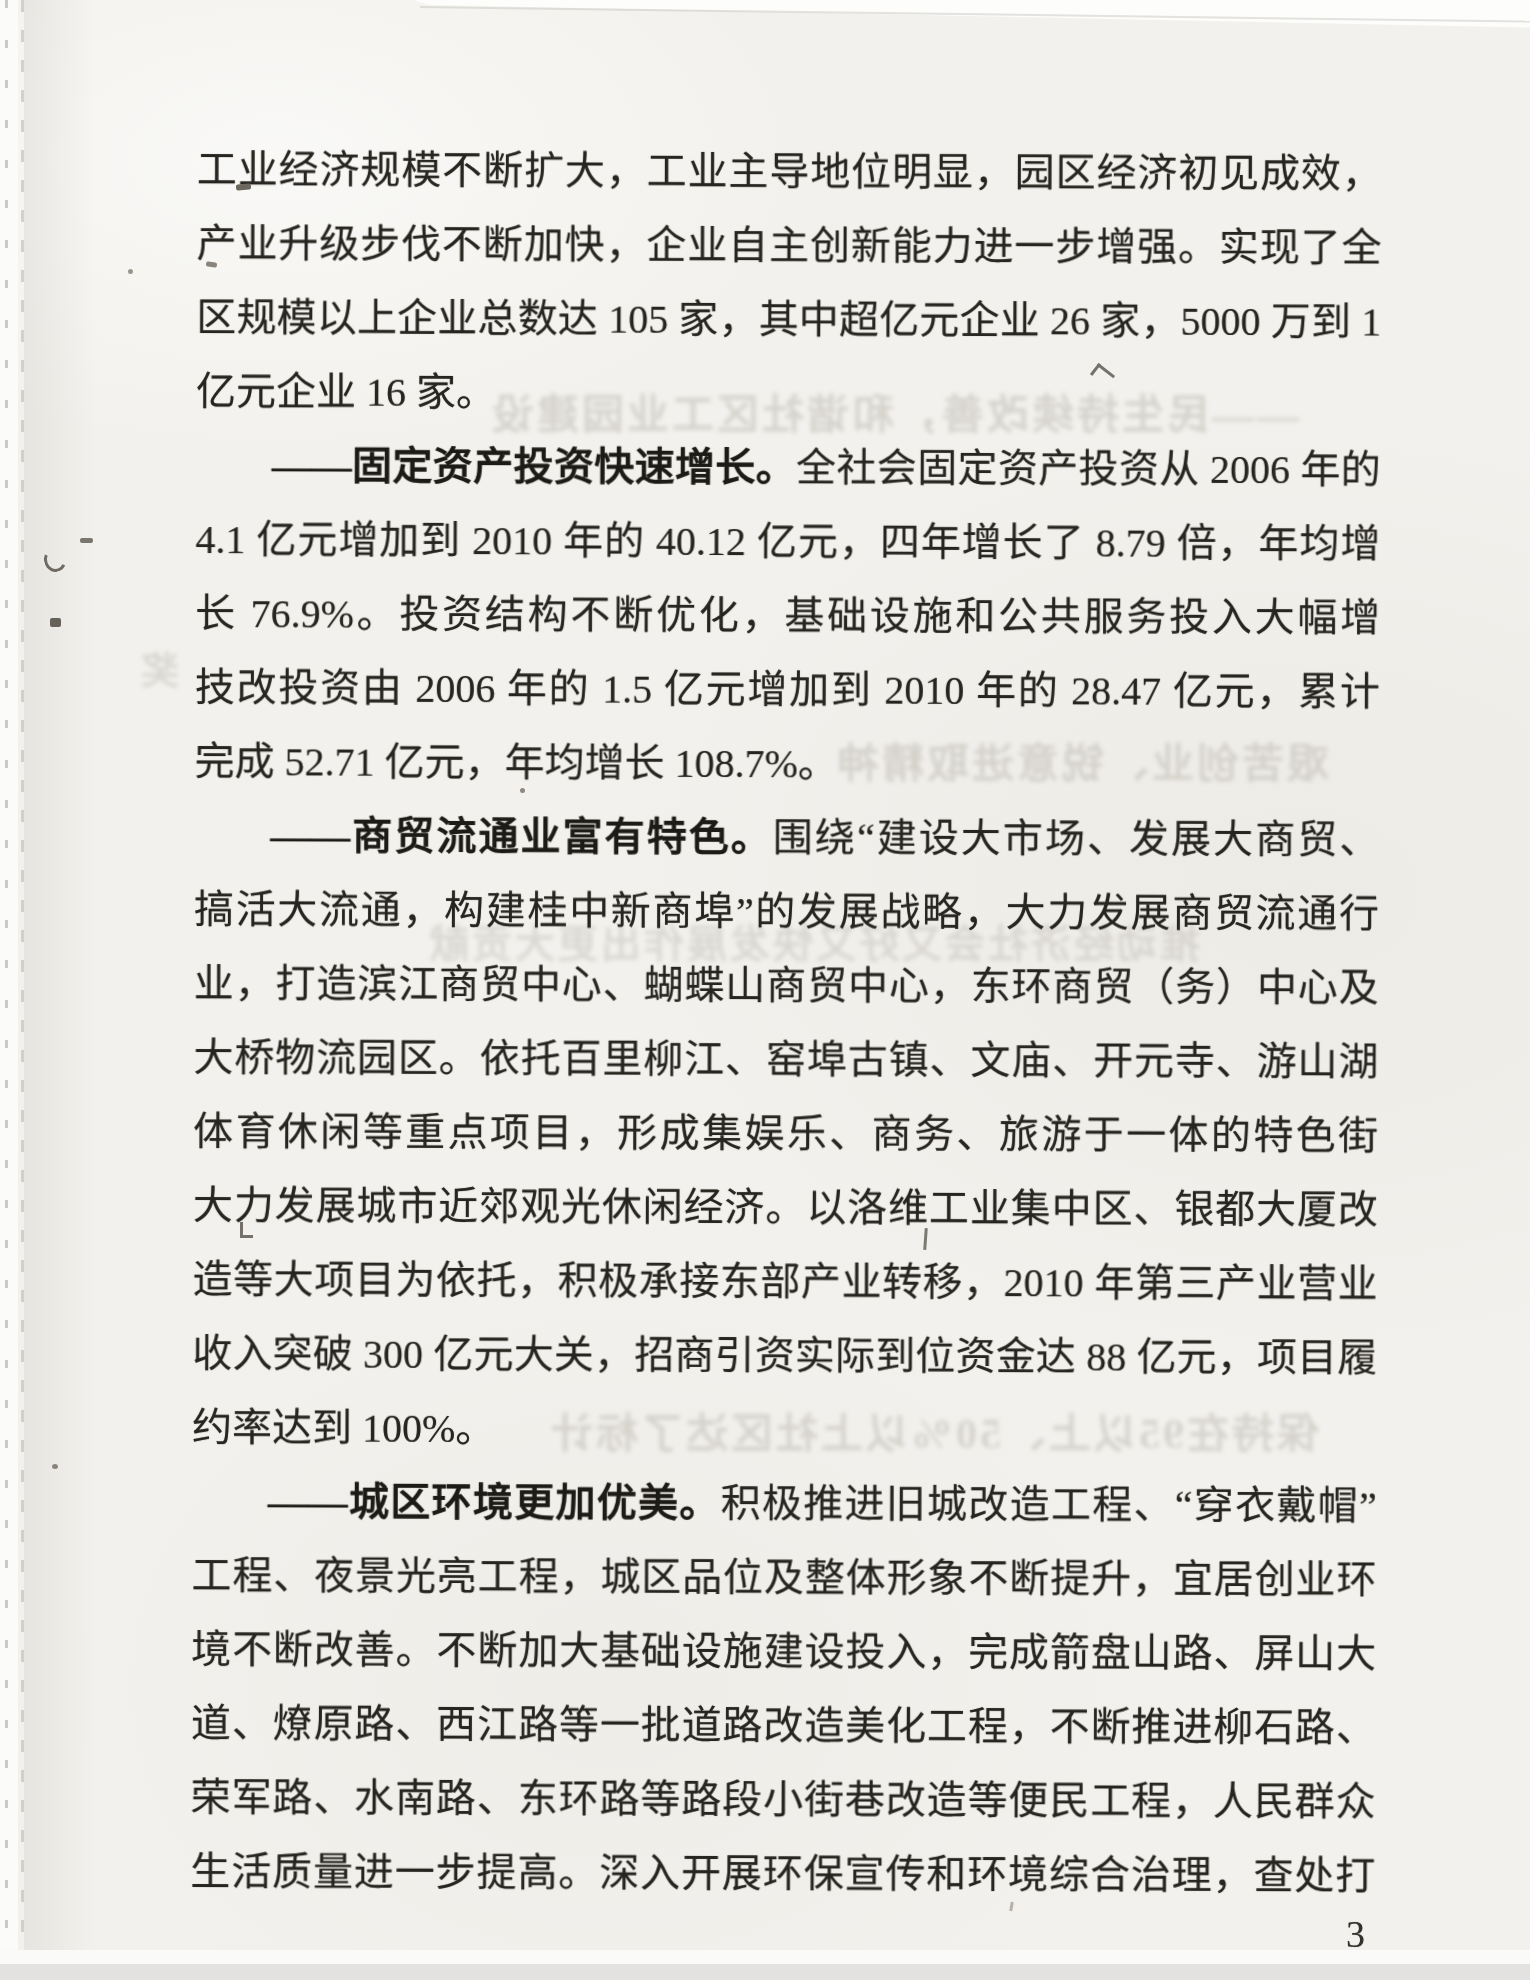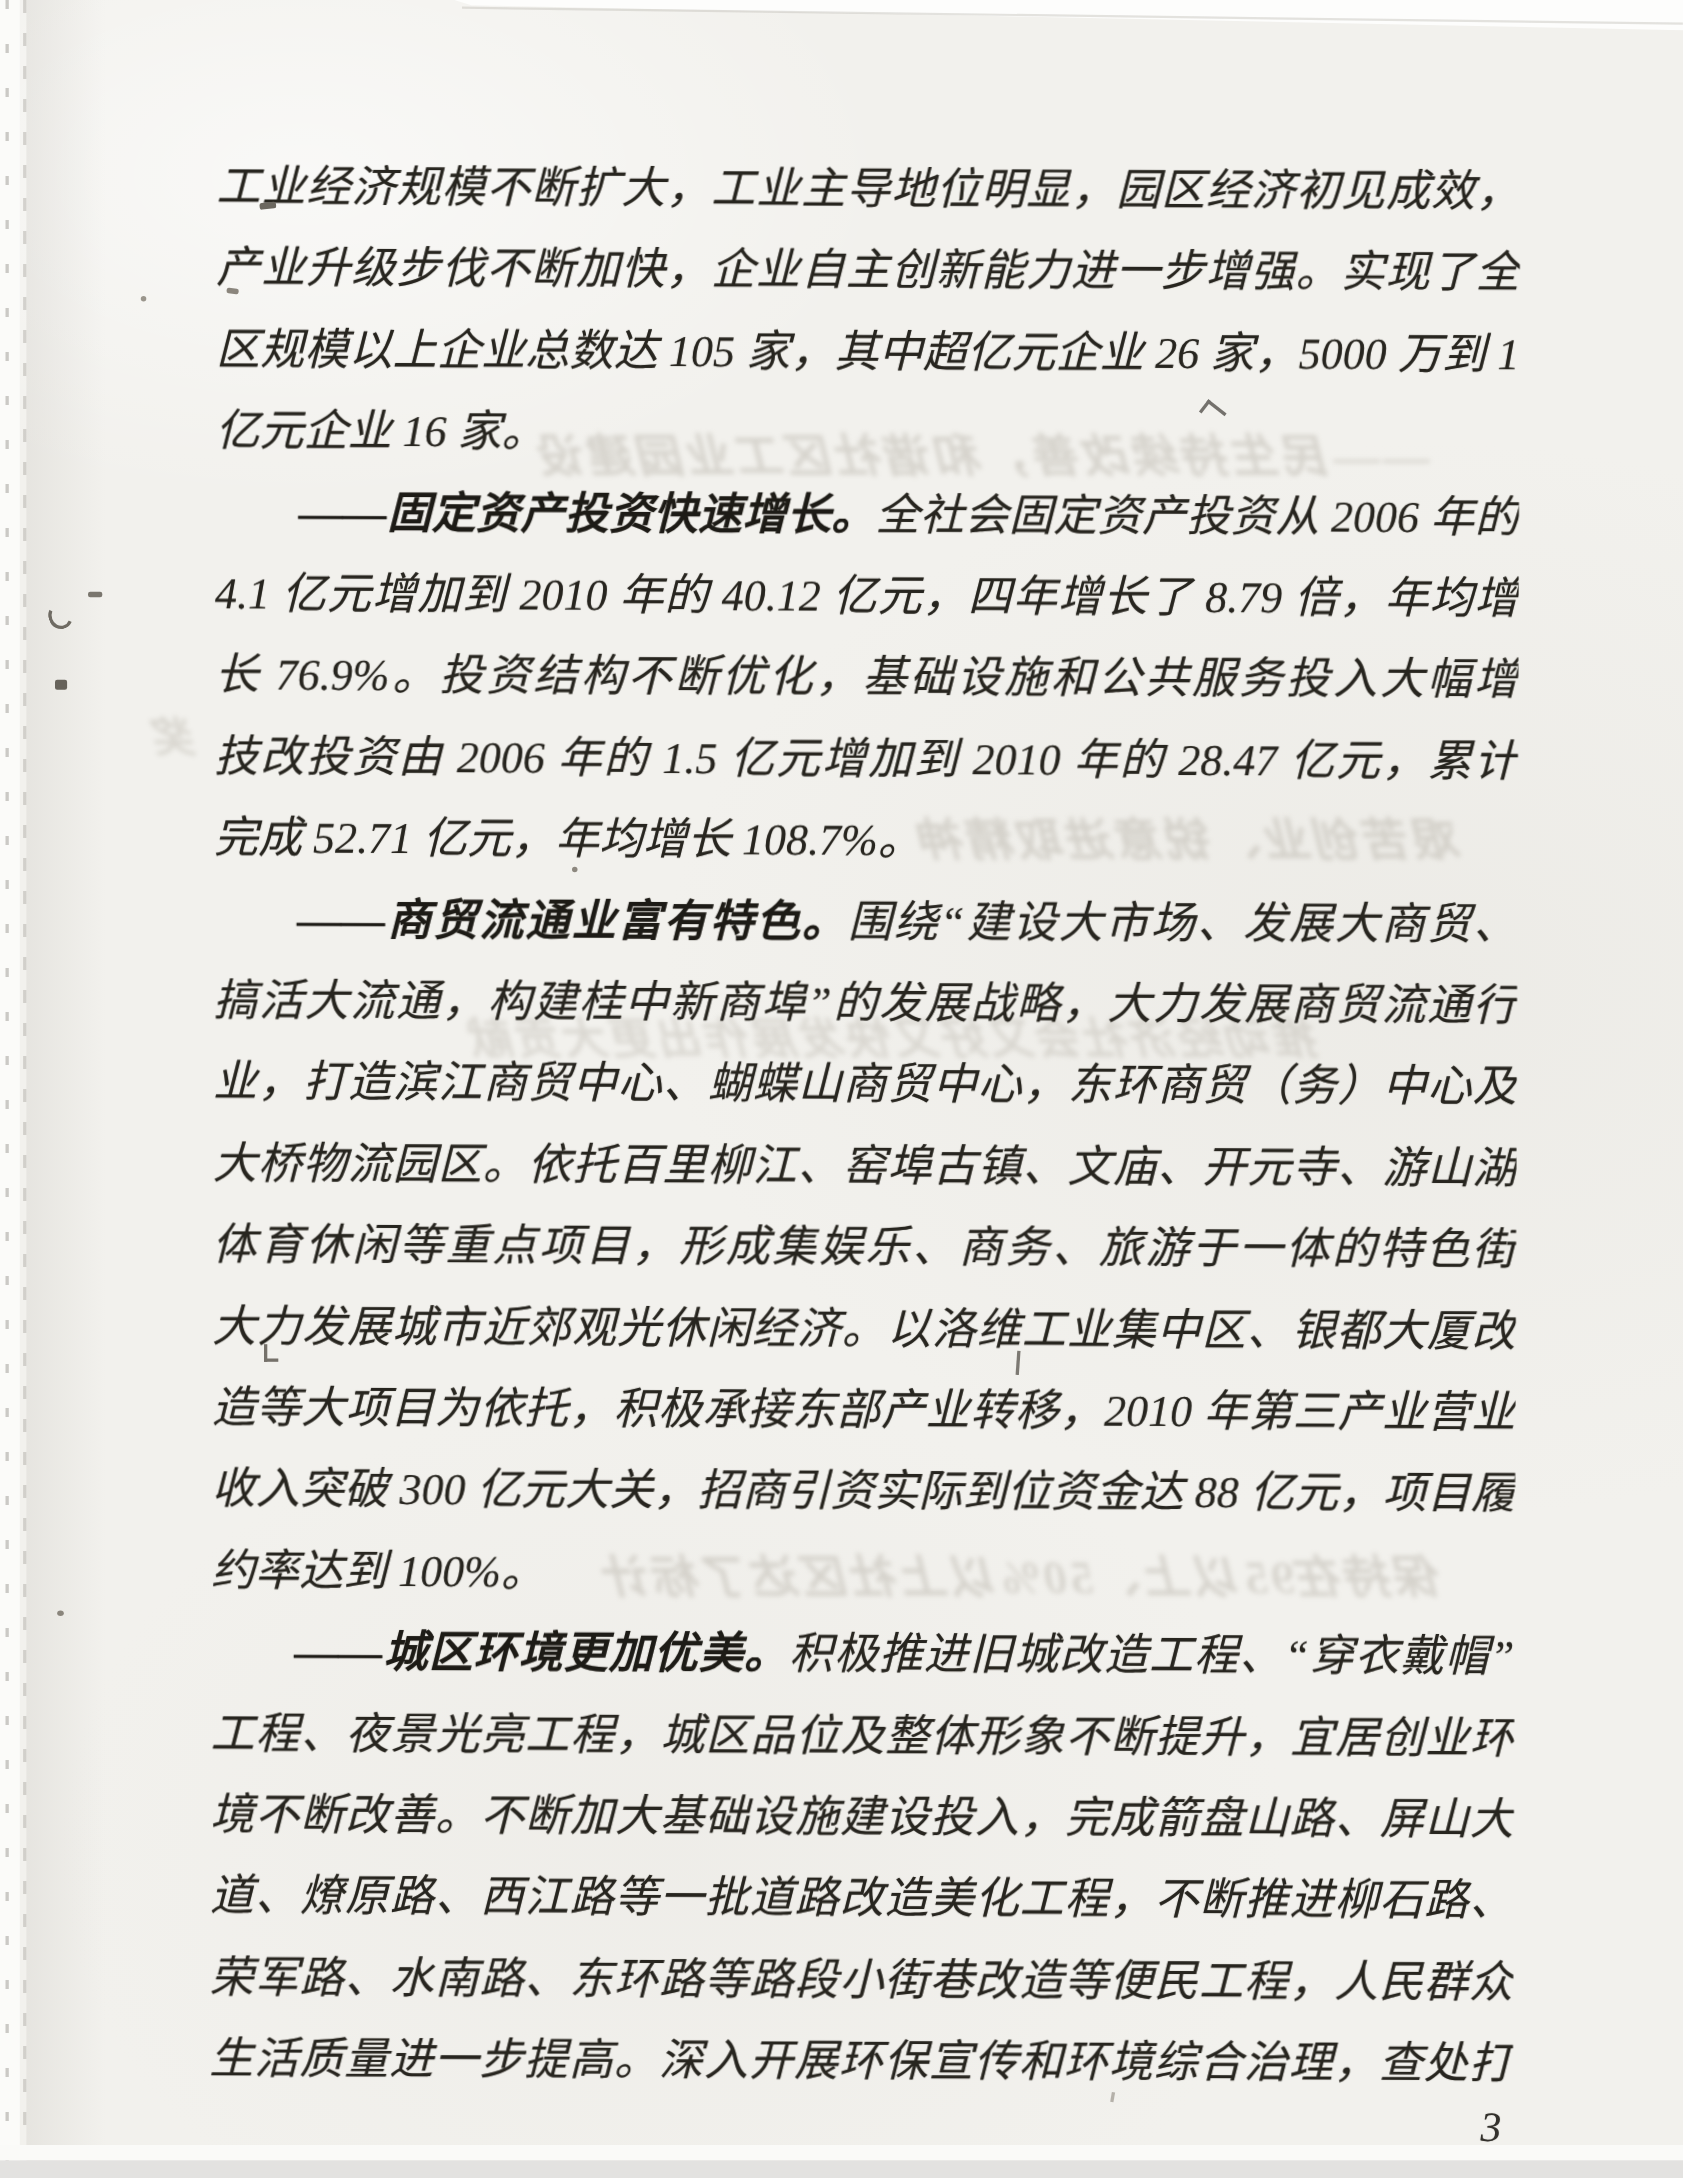--- a/index.html
+++ b/index.html
@@ -9,21 +9,20 @@
     font-family:"Liberation Serif","DejaVu Serif",serif;
   }
   
   .paper{
     position:absolute;inset:0;
     background:
       radial-gradient(900px 500px at 18% 8%, rgba(255,255,255,.55), rgba(255,255,255,0) 60%),
       radial-gradient(1000px 700px at 85% 45%, rgba(226,224,218,.35), rgba(226,224,218,0) 70%),
       radial-gradient(800px 600px at 40% 85%, rgba(233,231,226,.4), rgba(233,231,226,0) 70%),
       #f2f1ed;
-    font-style: italic;
   }
   
   .top-wedge{position:absolute;left:0;top:0;width:100%;height:30px;background:#fdfdfc;
     clip-path:polygon(27% 0,100% 0,100% 92%,28% 16%);}
   .top-edge-line{position:absolute;left:420px;top:6px;width:1110px;height:2px;
     background:rgba(188,185,178,.4);transform:rotate(.75deg);transform-origin:left center;}
   
   .left-white-strip{position:absolute;left:0;top:0;width:18px;height:100%;background:#fbfbf9;}
   .fold-line-outer{position:absolute;left:5px;top:0;width:3px;height:100%;opacity:.45;
     background:repeating-linear-gradient(180deg,#8f8c86 0 8px,rgba(0,0,0,0) 8px 40px);}

